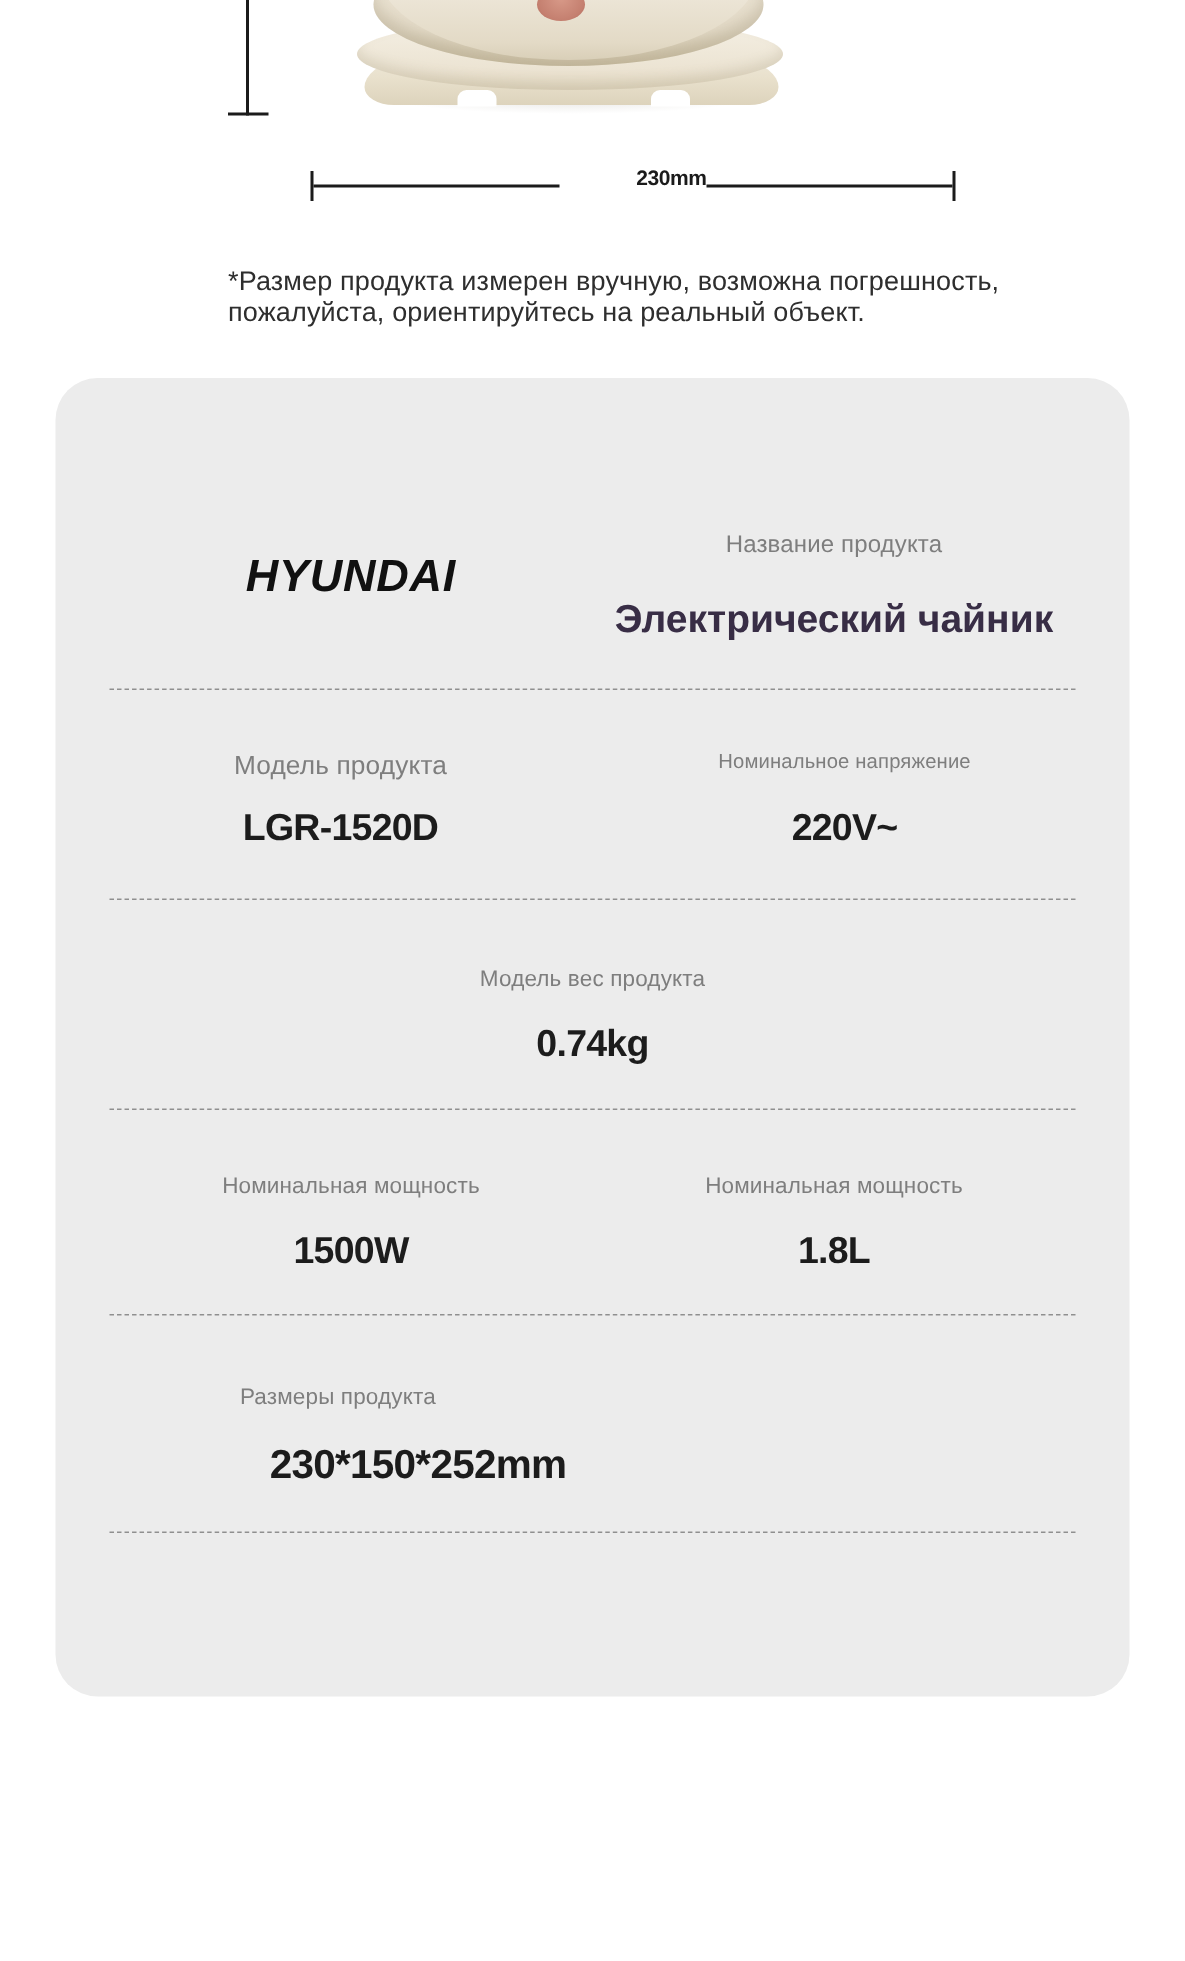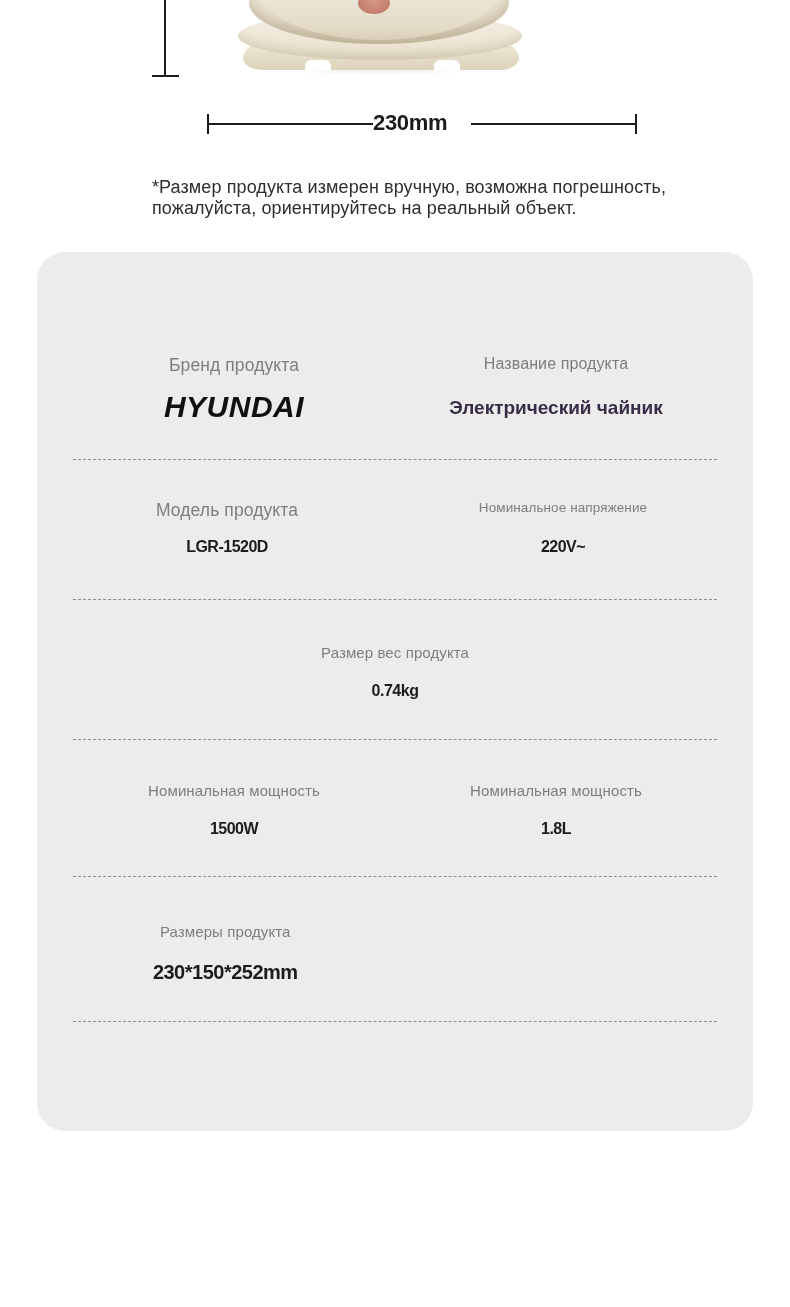--- a/index.html
+++ b/index.html
@@ -61,21 +61,21 @@
   
   .dim { position: absolute; background: #1b1b1b; }
   .dim-v-line   { left: 164px; top: 0; width: 2px; height: 77px; }
   .dim-v-tick   { left: 152px; top: 75px; width: 27px; height: 2px; }
   .dim-h-tick-l { left: 207px; top: 114px; width: 2px; height: 20px; }
   .dim-h-tick-r { left: 635px; top: 114px; width: 2px; height: 20px; }
   .dim-h-line-l { left: 209px; top: 123px; width: 164px; height: 2px; }
   .dim-h-line-r { left: 471px; top: 123px; width: 164px; height: 2px; }
   .dim-h-label {
     position: absolute; left: 373px; top: 110px; width: 98px;
-    text-align: left; font-size: 22px; font-weight: 600;
+    text-align: right; font-size: 14px; font-weight: 600;
     letter-spacing: -0.3px; color: #1b1b1b;
   }
 
   
   .disclaimer {
     position: absolute; left: 152px; top: 177px;
     font-size: 18px; line-height: 21px; color: #2e2e2e;
     letter-spacing: 0.1px;
   }
 
@@ -104,32 +104,32 @@
   .label {
     display: block; height: 22px;
     color: #7e7e7e; font-size: 16px; letter-spacing: 0.1px;
   }
   .label.lg { font-size: 17.5px; }
   .label.md { font-size: 15px; }
   .label.sm { font-size: 13.5px; }
 
   .value {
     display: block; margin-top: 16px;
-    color: #1c1c1c; font-size: 16px; font-weight: 600;
+    color: #1c1c1c; font-size: 25px; font-weight: 600;
     letter-spacing: -0.5px;
   }
   .value.v-brand {
     font-size: 30px; font-weight: 800; letter-spacing: 0.5px;
     color: #111111; margin-top: 13px; font-style: italic;
   }
   .value.v-name {
-    font-size: 19px; font-weight: 600; letter-spacing: 0;
+    font-size: 26px; font-weight: 600; letter-spacing: 0;
     color: #382d45; margin-top: 20px;
   }
-  .value.v-dims { font-size: 20px; }
+  .value.v-dims { font-size: 27px; text-align: right; }
 </style>
 </head>
 <body>
 
 <div class="screen">
 
   <div class="hero">
 
     <div class="kettle">
       <div class="kettle-shadow"></div>
@@ -153,21 +153,20 @@
     <div class="disclaimer">
       <div>*Размер продукта измерен вручную, возможна погрешность,</div>
       <div>пожалуйста, ориентируйтесь на реальный объект.</div>
     </div>
   </div>
 
   <div class="spec-card">
 
     <div class="spec-row r1">
       <div class="cell">
-        <span class="label lg">Бренд продукта</span>
         <span class="value v-brand">HYUNDAI</span>
       </div>
       <div class="cell">
         <span class="label">Название продукта</span>
         <span class="value v-name">Электрический чайник</span>
       </div>
     </div>
 
     <div class="spec-row r2">
       <div class="cell">
@@ -175,21 +174,21 @@
         <span class="value">LGR-1520D</span>
       </div>
       <div class="cell">
         <span class="label sm">Номинальное напряжение</span>
         <span class="value">220V~</span>
       </div>
     </div>
 
     <div class="spec-row r3">
       <div class="cell">
-        <span class="label md">Размер вес продукта</span>
+        <span class="label md">Модель вес продукта</span>
         <span class="value">0.74kg</span>
       </div>
     </div>
 
     <div class="spec-row r4">
       <div class="cell">
         <span class="label md">Номинальная мощность</span>
         <span class="value">1500W</span>
       </div>
       <div class="cell">

